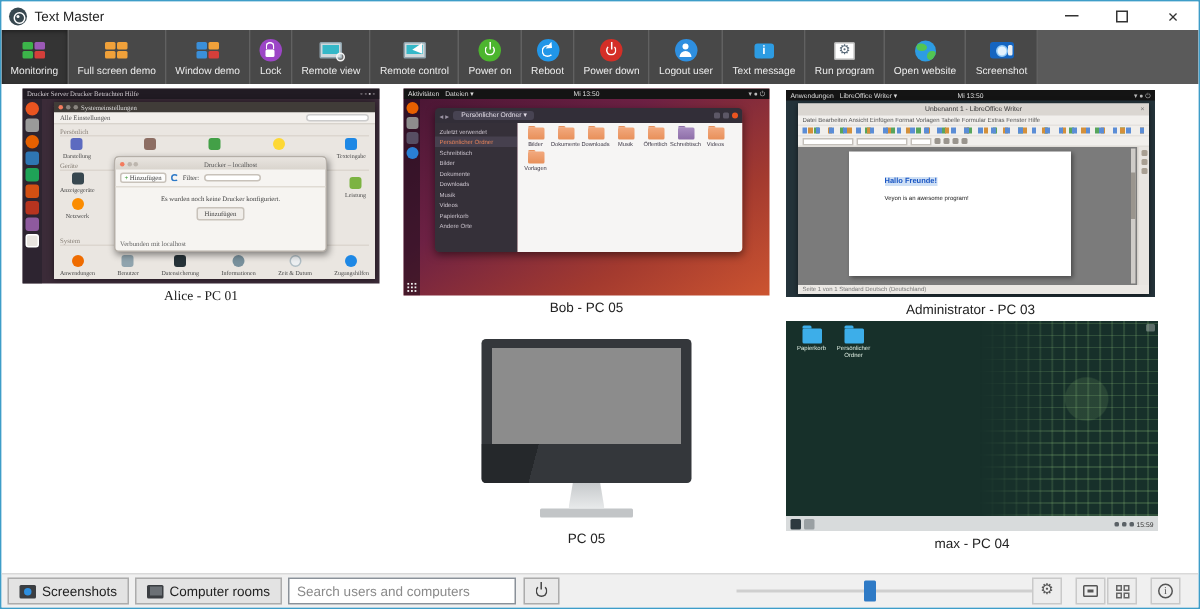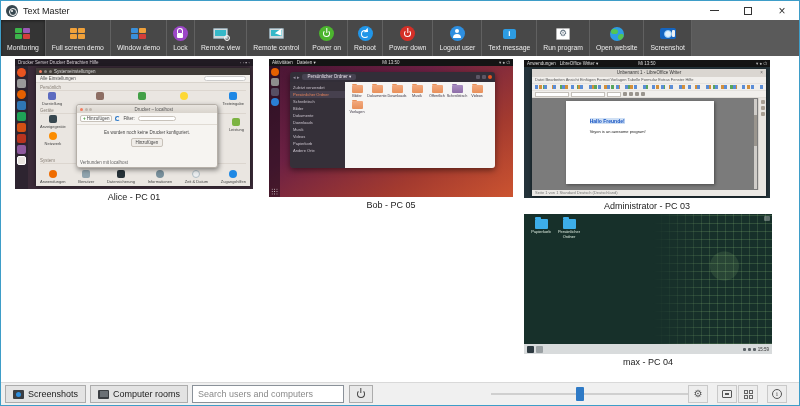--- a/index.html
+++ b/index.html
@@ -53,21 +53,21 @@
   .globe::after{content:'';position:absolute;right:0;bottom:1px;width:6px;height:6px;background:#53c553;border-radius:60% 40% 50% 50%;}
   .cam{width:16px;height:11px;background:#1565c0;border-radius:2px;position:relative;}
   .cam::before{content:'';position:absolute;left:4px;top:2px;width:6px;height:6px;border-radius:50%;background:#e3f2fd;border:1px solid #90caf9;}
   .cam::after{content:'';position:absolute;right:1px;top:2px;width:3px;height:7px;background:#eceff1;border-radius:1px;}
   
   .main{position:absolute;left:0;top:55px;right:0;bottom:23px;background:#fff;}
   .cell{position:absolute;display:flex;flex-direction:column;align-items:center;}
   .pc-label{margin-top:3px;text-align:center;font-size:9px;color:#222;}
   .thumb{position:relative;overflow:hidden;width:100%;}
   
-  .cell-alice{left:14px;top:3px;width:238px;}
+  .cell-alice{left:14px;top:3px;width:238px;font-family:Liberation Serif, serif;}
   .alice-thumb{height:130px;background:#3b2b38;}
   .a-topbar{position:absolute;top:0;left:0;right:0;height:7px;background:#211b23;color:#cfc9cf;font-size:4.5px;line-height:7px;padding:0 3px;display:flex;justify-content:space-between;}
   .a-launcher{position:absolute;left:0;top:7px;bottom:0;width:13px;background:#2d2430;display:flex;flex-direction:column;align-items:center;gap:2px;padding-top:2px;}
   .a-launcher i{width:9px;height:9px;border-radius:2px;display:block;flex:0 0 auto;}
   .a-launcher i:nth-child(1){background:#e95420;border-radius:50%;}
   .a-launcher i:nth-child(2){background:#9a9a9a;}
   .a-launcher i:nth-child(3){background:#e66000;border-radius:50%;}
   .a-launcher i:nth-child(4){background:#2f76b4;}
   .a-launcher i:nth-child(5){background:#1fa357;}
   .a-launcher i:nth-child(6){background:#d35013;}
@@ -585,20 +585,28 @@
                 <b></b>
             </div>
           </div>
           <div class="lo-status">Seite 1 von 1        Standard        Deutsch (Deutschland)</div>
         </div>
       </div>
       <div class="pc-label">Administrator - PC 03</div>
     </div>
 
 
+    <div class="cell cell-pc5">
+      <div class="monitor">
+          <div class="screen"></div>
+        </div>
+      <div class="neck"></div>
+      <div class="base"></div>
+      <div class="pc-label">PC 05</div>
+    </div>
 
     <div class="cell cell-max">
       <div class="thumb max-thumb">
         <div class="k-pattern"></div>
         <div class="k-folder k-f1">
             <i></i>
             <span>Papierkorb</span>
           </div>
         <div class="k-folder k-f2">
             <i></i>

